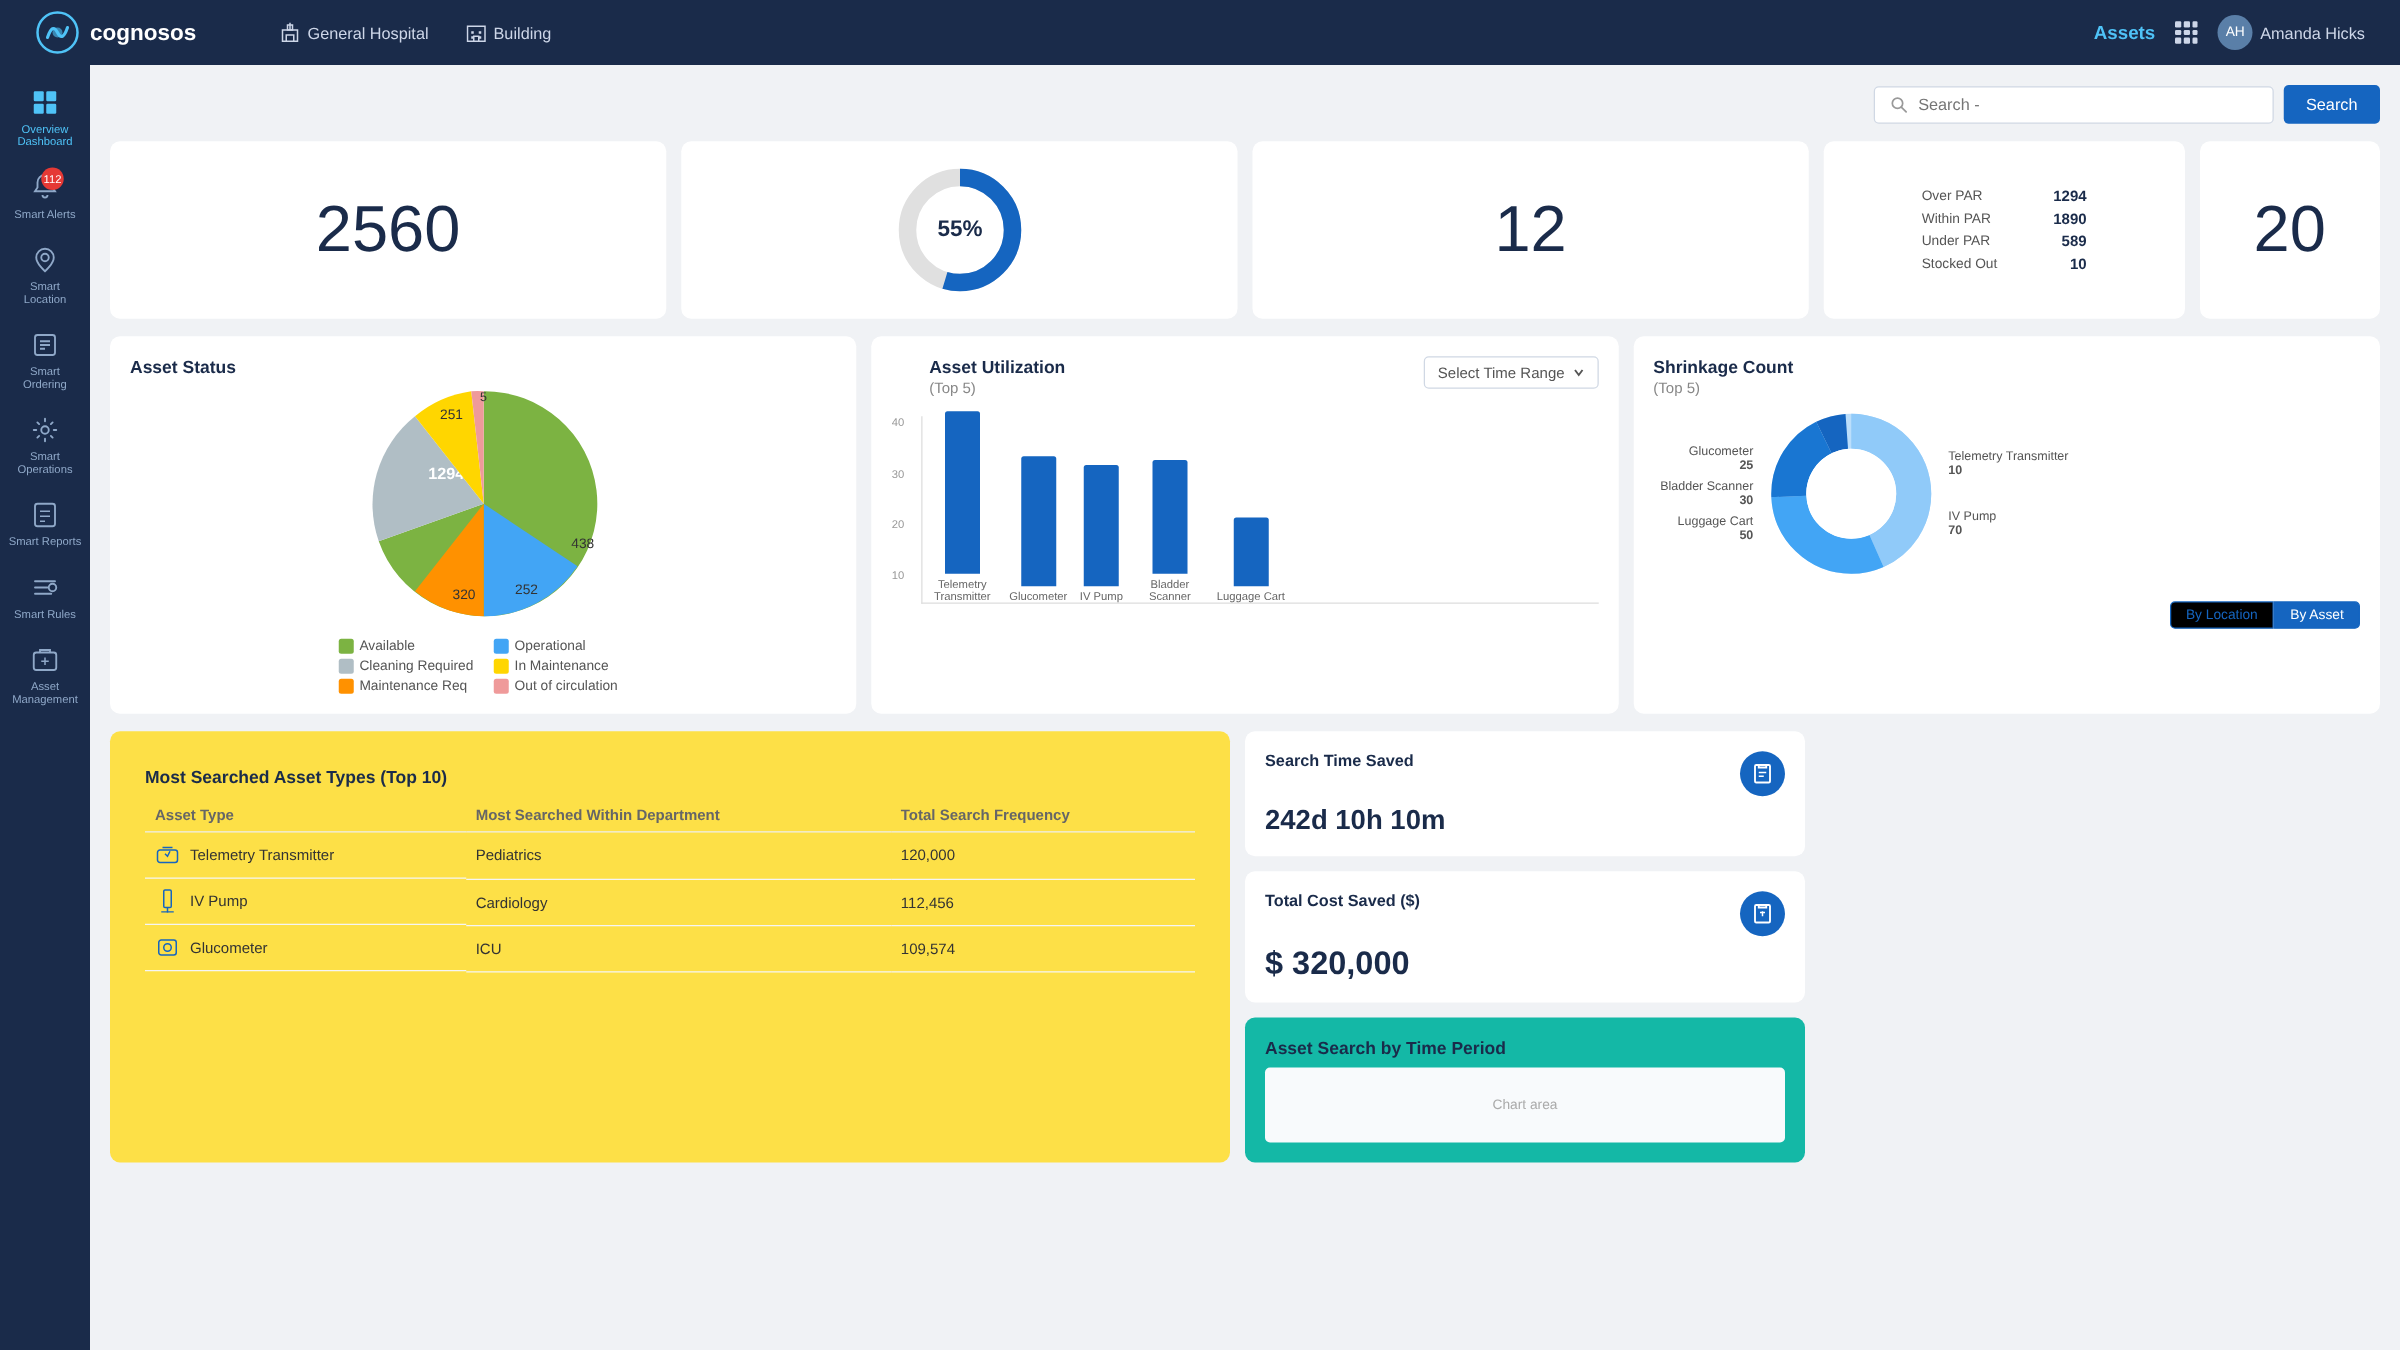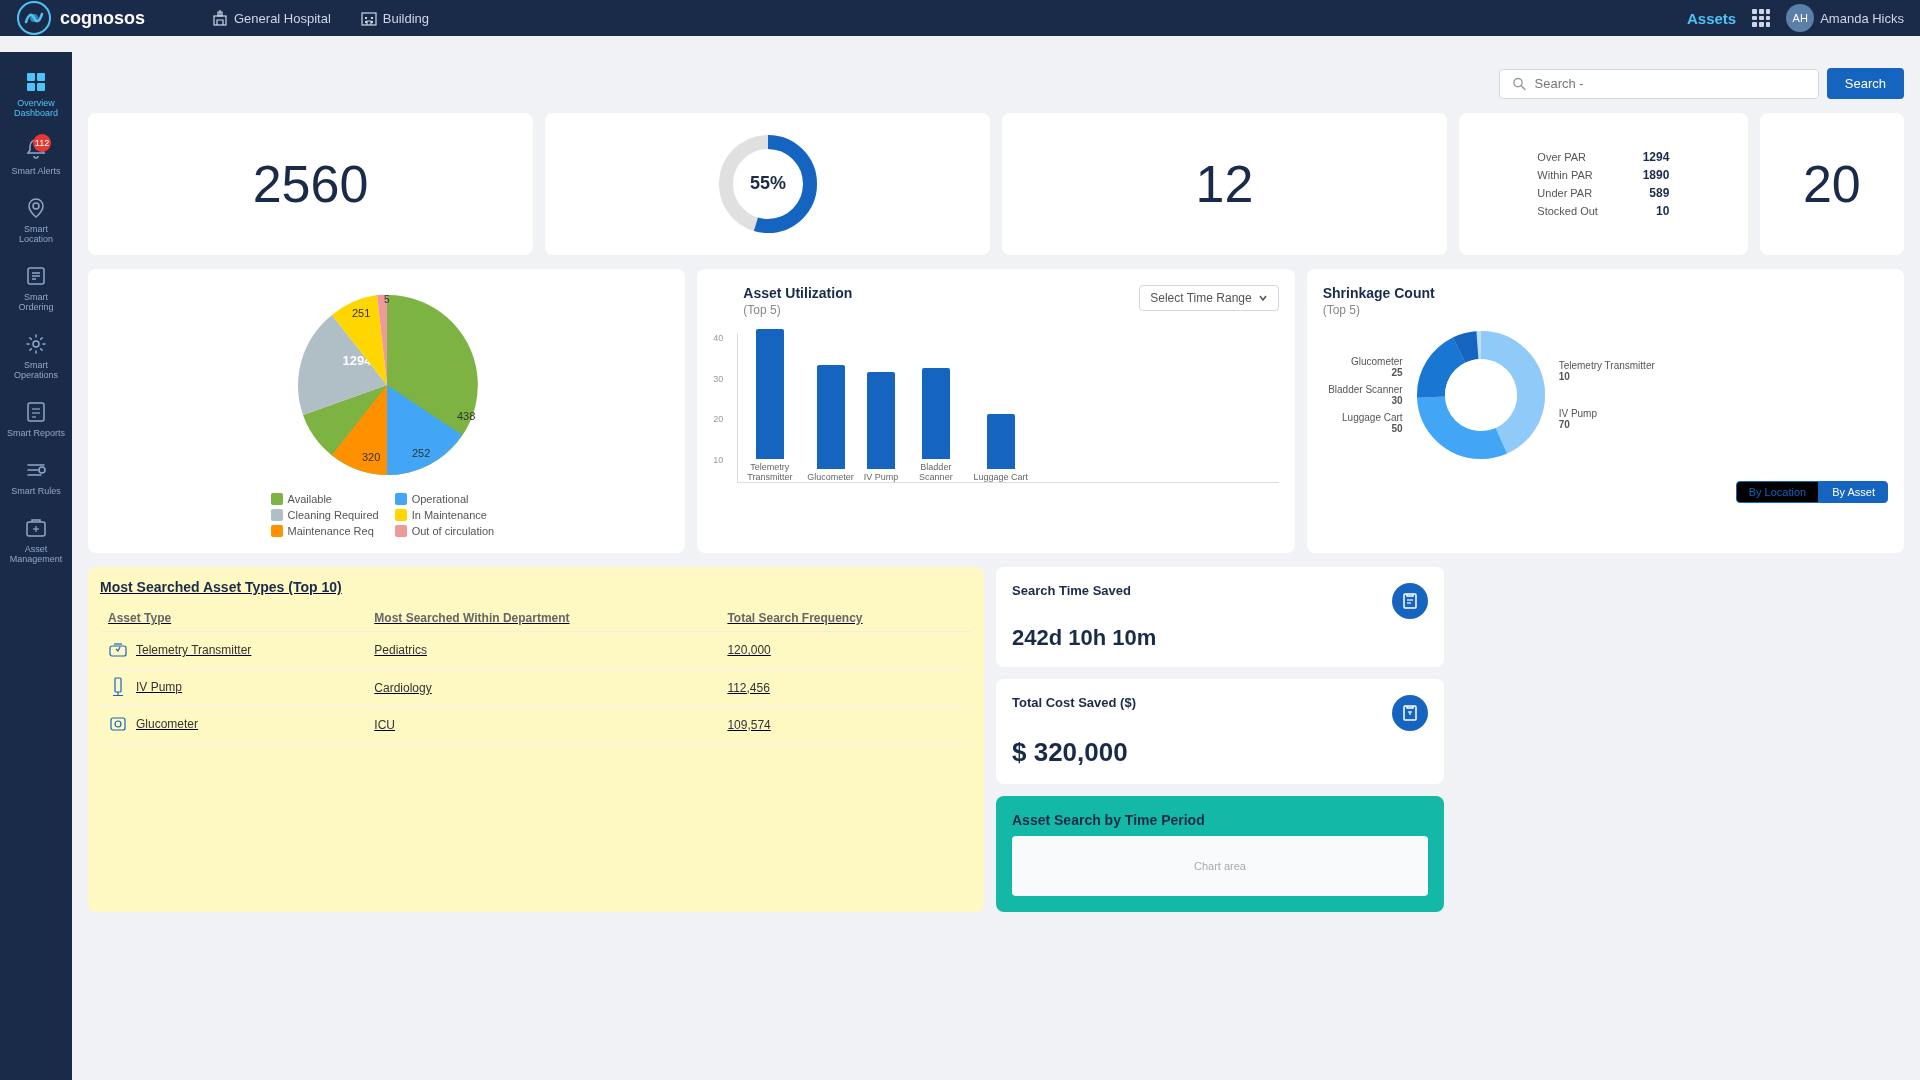--- a/index.html
+++ b/index.html
@@ -1,21 +1,21 @@
 <!DOCTYPE html>
 <html><head>
   <meta charset="utf-8">
   <style>
     * { box-sizing: border-box; margin: 0; padding: 0; }
     body { font-family: 'Segoe UI', Arial, sans-serif; background: #f0f2f5; overflow: hidden; }
 
     
     .top-nav {
-      display: flex; align-items: center; background: #1a2b4a; height: 36px;
-      padding: 0 16px; gap: 24px; position: fixed; top: 0; left: 0; right: 0; z-index: 100;
+      display: flex; align-items: center; background: #1a2b4a; height: 52px;
+      padding: 0 28px; gap: 24px; position: fixed; top: 0; left: 0; right: 0; z-index: 100;
     }
     .logo-area { display: flex; align-items: center; gap: 8px; min-width: 160px; }
     .logo-icon { width: 36px; height: 36px; }
     .logo-text { color: #fff; font-size: 18px; font-weight: 600; }
     .nav-items { display: flex; align-items: flex-end; gap: 6px; flex: 1; }
     .nav-item { display: flex; align-items: center; gap: 6px; color: #cdd6e8; font-size: 13px; padding: 6px 12px; border-radius: 4px; cursor: pointer; }
     .nav-right { display: flex; align-items: center; gap: 16px; }
     .assets-btn { color: #4fc3f7; font-size: 15px; font-weight: 700; }
     .grid-icon { display: grid; grid-template-columns: 1fr 1fr 1fr; gap: 2px; width: 18px; height: 18px; }
     .grid-dot { background: #cdd6e8; border-radius: 1px; }
@@ -101,21 +101,21 @@
       background: #000000; color: #1565c0;
     }
     .toggle-btn.active { background: #1565c0; color: #fff; }
     .toggle-btn:first-child { border-radius: 4px 0 0 4px; }
     .toggle-btn:last-child { border-radius: 0 4px 4px 0; }
 
     
     .bottom-row {
       display: grid; grid-template-columns: 2fr 1fr 1fr; gap: 12px;
     }
-    .table-card { background: #fef9c3; border-radius: 8px; padding: 12px; text-decoration: underline; }
+    .table-card { background: #fde047; border-radius: 8px; padding: 28px; }
     .table-title { font-size: 14px; font-weight: 600; color: #1a2b4a; margin-bottom: 10px; }
     .asset-table { width: 100%; border-collapse: collapse; font-size: 12px; }
     .asset-table th { text-align: left; color: #666; font-weight: 600; padding: 6px 8px; border-bottom: 1px solid #eee; }
     .asset-table td { padding: 8px 8px; color: #333; border-bottom: 1px solid #f5f5f5; }
 
     .metric-card { background: #fff; border-radius: 8px; padding: 16px; display: flex; flex-direction: column; gap: 6px; }
     .metric-header { display: flex; align-items: flex-start; justify-content: space-between; }
     .metric-title { font-size: 13px; font-weight: 600; color: #1a2b4a; }
     .metric-icon-circle { width: 36px; height: 36px; border-radius: 50%; background: #1565c0; display: flex; align-items: center; justify-content: center; }
     .metric-value { font-size: 30px; font-weight: 700; color: #1a2b4a; }
@@ -327,20 +327,21 @@
       </div>
       <div class="stat-card">
         <span class="stat-number">20</span>
       </div>
     </div>
   </div>
 
   <div class="charts-row">
 
     <div class="chart-card">
+      <div class="chart-title">Asset Status</div>
       <div class="pie-container">
         <svg width="200" height="200" viewBox="-100 -100 200 200">
 
           <path d="M0,0 L0,-90 A90,90 0 1,1 -84,30 Z" fill="#7cb342"></path>
 
           <path d="M0,0 L-84,30 A90,90 0 0,1 -55,-70 Z" fill="#b0bec5"></path>
 
           <text x="-30" y="-20" font-size="13" font-weight="600" fill="#fff" text-anchor="middle">1294</text>
 
           <path d="M0,0 L-55,-70 A90,90 0 0,1 -10,-90 Z" fill="#ffd600"></path>

